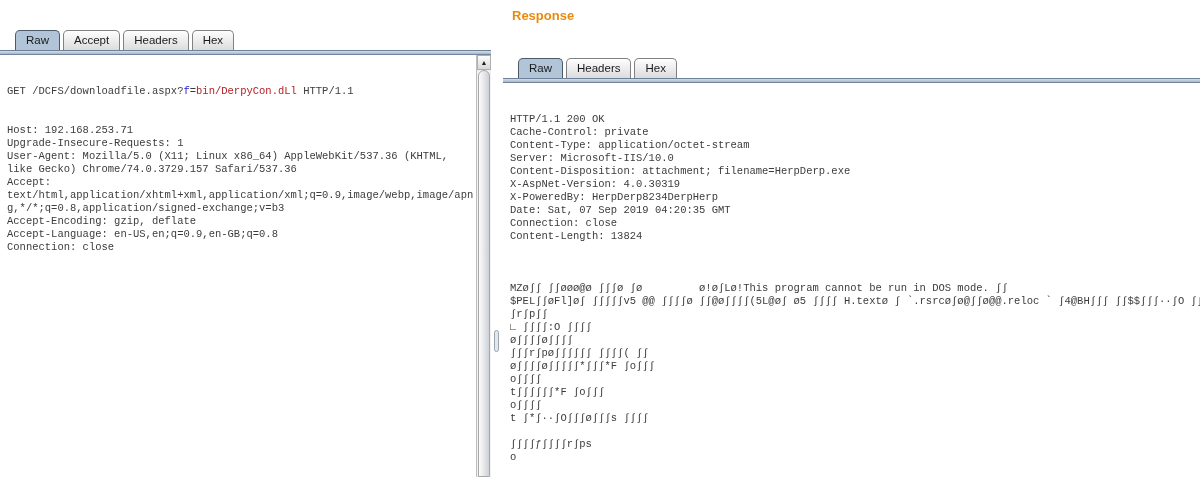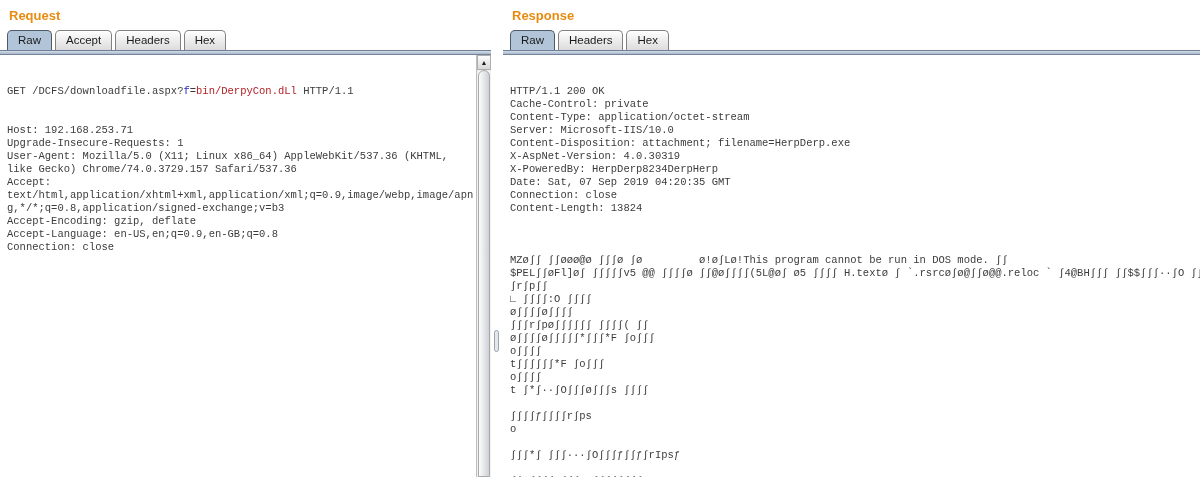--- a/index.html
+++ b/index.html
@@ -19,21 +19,21 @@
     width: 5px; height: 22px;
     background: #e2e7ec; border: 1px solid #9aa4ae; border-radius: 3px;
   }
   .pane-right { flex: 1; }
 
   .panel-title {
     margin: 8px 0 5px 9px;
     font-size: 13px; font-weight: bold;
     color: #e88c11;
   }
-  .tabs { display: flex; align-items: flex-end; padding-left: 7px; height: 22px; }
+  .tabs { display: flex; align-items: flex-end; padding-left: 15px; height: 22px; margin-top: 28px; }
   .tab {
     font-size: 11.5px; color: #1a1a1a;
     background: linear-gradient(#fefefe, #dcdcdc);
     border: 1px solid #818181; border-bottom: none;
     border-radius: 5px 5px 0 0;
     padding: 3px 10px 4px 10px;
     margin-right: 3px;
     box-shadow: inset 0 1px 0 #ffffff;
     cursor: default;
   }
@@ -82,21 +82,20 @@
     border: 1px solid #a8a8a8;
     border-radius: 7px 7px 0 0;
   }
 </style>
 </head>
 <body>
 
 <div class="split">
 
   <section class="pane pane-left">
-    <div class="panel-title">Request</div>
     <div class="tabs">
       <div class="tab selected">Raw</div>
       <div class="tab">Accept</div>
       <div class="tab">Headers</div>
       <div class="tab">Hex</div>
     </div>
     <div class="tabbar-line"></div>
     <div class="content-wrap">
       <div class="content">
         <div><span>GET /DCFS/downloadfile.aspx?</span><span class="param-name">f</span><span>=</span><span class="param-value">bin/DerpyCon.dLl</span><span> HTTP/1.1</span></div>

